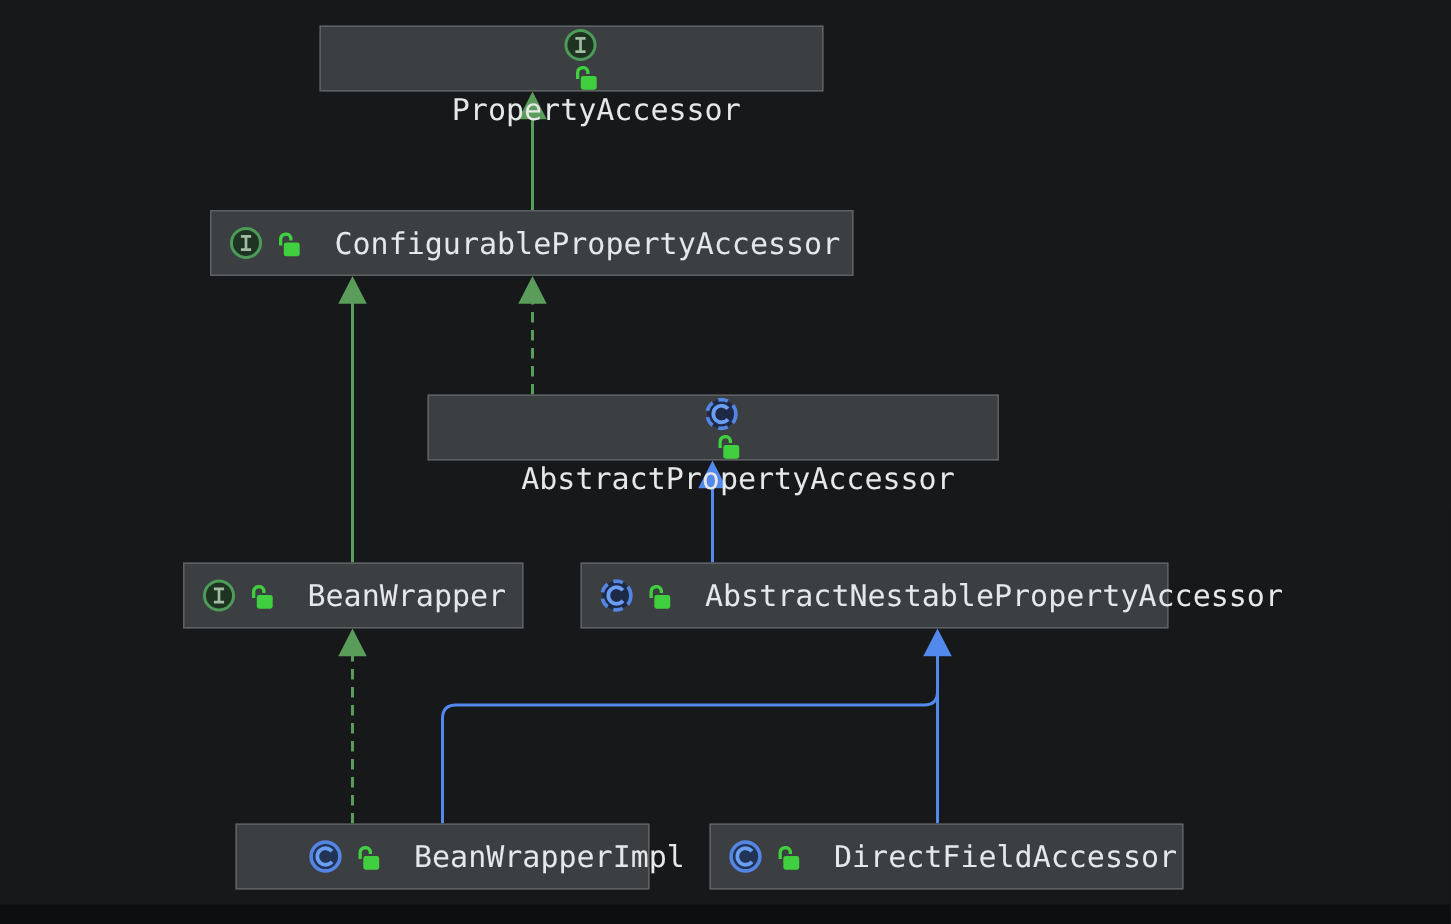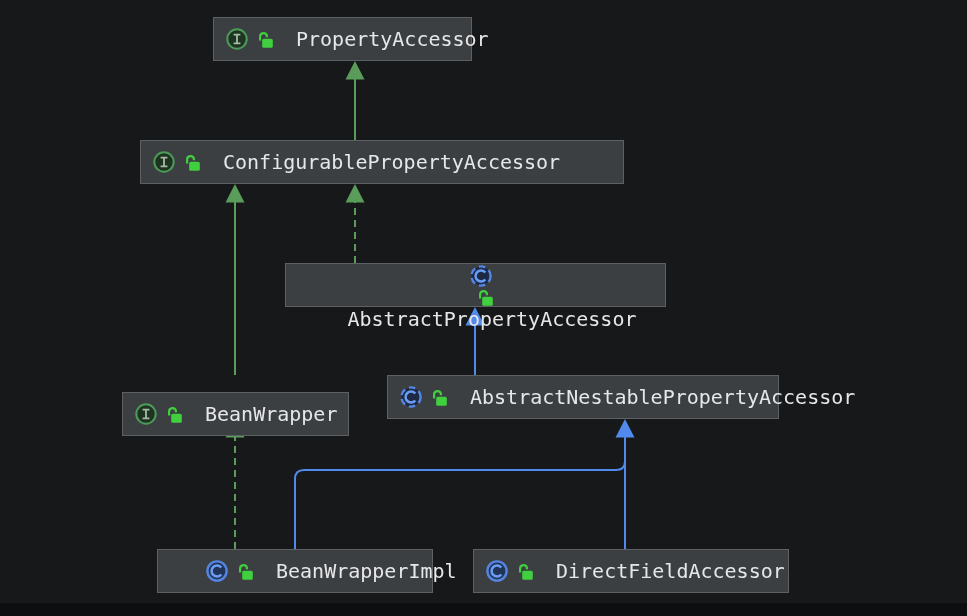--- a/index.html
+++ b/index.html
@@ -75,36 +75,36 @@
       <path d="M355,184 L345.5,202.5 L364.5,202.5 Z" fill="#5a9c5a"></path>
       <path d="M475,375 L475,325" stroke="#5289ec" stroke-width="2" fill="none"></path>
       <path d="M475,307 L465.5,325.5 L484.5,325.5 Z" fill="#5289ec"></path>
       <path d="M235,549 L235,437" stroke="#5a9c5a" stroke-width="2" fill="none" stroke-dasharray="7 5"></path>
       <path d="M235,419 L225.5,437.5 L244.5,437.5 Z" fill="#5a9c5a"></path>
       <path d="M625,549 L625,437" stroke="#5289ec" stroke-width="2" fill="none"></path>
       <path d="M625,419 L615.5,437.5 L634.5,437.5 Z" fill="#5289ec"></path>
       <path d="M295,549 L295,479 Q295,470 304,470 L616,470 Q625,470 625,461" stroke="#5289ec" stroke-width="2" fill="none"></path>
     </svg>
   <div id="nodes-layer">
-      <div class="node" style="left: 213px; top: 17px; width: 259px; height: 44px;">
+      <div class="node" style="left: 213px; top: 17px; width: 336px; height: 44px; flex-direction: column;">
         <span class="type-icon">
           <svg width="24" height="24" viewBox="0 0 24 24">
             <circle cx="12" cy="12" r="9.7" fill="#1f3322" stroke="#4d9b58" stroke-width="2"></circle>
             <path d="M8.6,7.6 H15.4 M12,7.6 V16.4 M8.6,16.4 H15.4" fill="none" stroke="#a3bda3" stroke-width="1.8"></path>
           </svg>
         </span>
         <span class="lock-icon">
           <svg width="17" height="19" viewBox="0 0 17 19">
             <path d="M3.1,10.6 V6.4 A3.5,3.5 0 0 1 9.9,5.5 V7.3" fill="none" stroke="#3fcf3f" stroke-width="2.2"></path>
             <rect x="5.2" y="8.7" width="10.6" height="9.1" rx="1.6" fill="#3fcf3f"></rect>
           </svg>
         </span>
         <span class="label">PropertyAccessor</span>
       </div>
-      <div class="node" style="left: 140px; top: 140px; width: 484px; height: 44px;">
+      <div class="node" style="left: 140px; top: 140px; width: 429px; height: 44px;">
         <span class="type-icon">
           <svg width="24" height="24" viewBox="0 0 24 24">
             <circle cx="12" cy="12" r="9.7" fill="#1f3322" stroke="#4d9b58" stroke-width="2"></circle>
             <path d="M8.6,7.6 H15.4 M12,7.6 V16.4 M8.6,16.4 H15.4" fill="none" stroke="#a3bda3" stroke-width="1.8"></path>
           </svg>
         </span>
         <span class="lock-icon">
           <svg width="17" height="19" viewBox="0 0 17 19">
             <path d="M3.1,10.6 V6.4 A3.5,3.5 0 0 1 9.9,5.5 V7.3" fill="none" stroke="#3fcf3f" stroke-width="2.2"></path>
             <rect x="5.2" y="8.7" width="10.6" height="9.1" rx="1.6" fill="#3fcf3f"></rect>
@@ -120,21 +120,21 @@
           </svg>
         </span>
         <span class="lock-icon">
           <svg width="17" height="19" viewBox="0 0 17 19">
             <path d="M3.1,10.6 V6.4 A3.5,3.5 0 0 1 9.9,5.5 V7.3" fill="none" stroke="#3fcf3f" stroke-width="2.2"></path>
             <rect x="5.2" y="8.7" width="10.6" height="9.1" rx="1.6" fill="#3fcf3f"></rect>
           </svg>
         </span>
         <span class="label">AbstractPropertyAccessor</span>
       </div>
-      <div class="node" style="left: 122px; top: 375px; width: 227px; height: 44px; margin-top: 17px;">
+      <div class="node" style="left: 122px; top: 375px; width: 227px; height: 44px;">
         <span class="type-icon">
           <svg width="24" height="24" viewBox="0 0 24 24">
             <circle cx="12" cy="12" r="9.7" fill="#1f3322" stroke="#4d9b58" stroke-width="2"></circle>
             <path d="M8.6,7.6 H15.4 M12,7.6 V16.4 M8.6,16.4 H15.4" fill="none" stroke="#a3bda3" stroke-width="1.8"></path>
           </svg>
         </span>
         <span class="lock-icon">
           <svg width="17" height="19" viewBox="0 0 17 19">
             <path d="M3.1,10.6 V6.4 A3.5,3.5 0 0 1 9.9,5.5 V7.3" fill="none" stroke="#3fcf3f" stroke-width="2.2"></path>
             <rect x="5.2" y="8.7" width="10.6" height="9.1" rx="1.6" fill="#3fcf3f"></rect>

